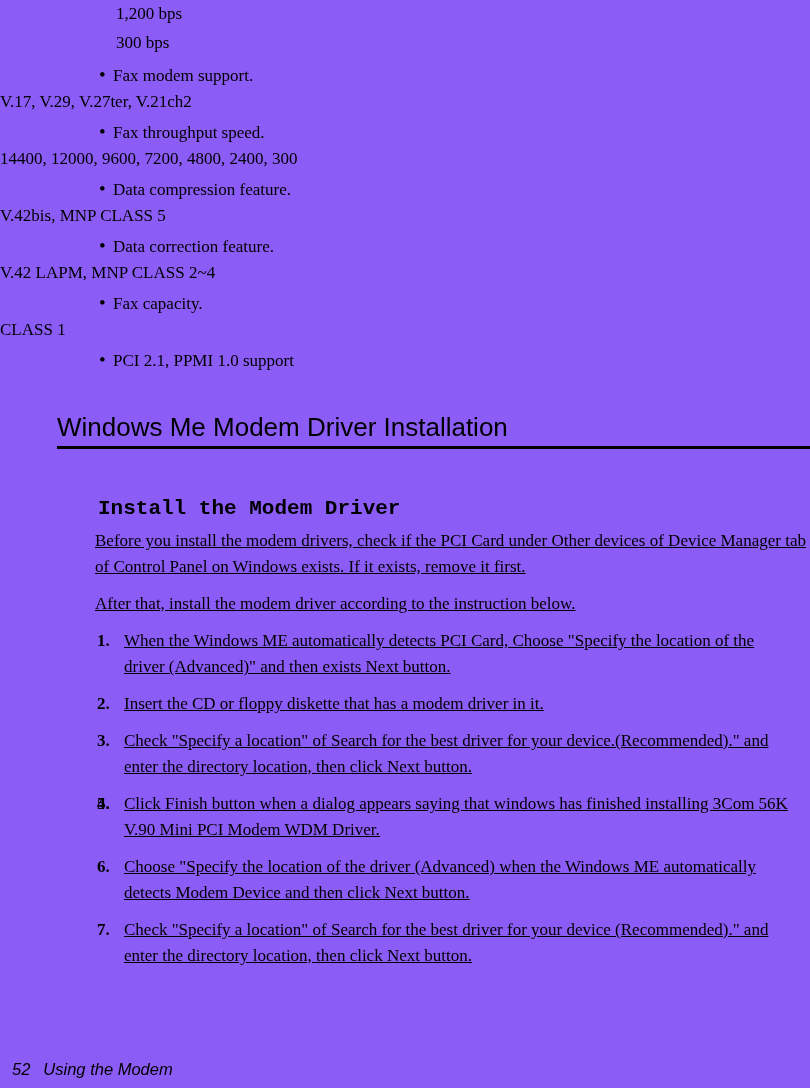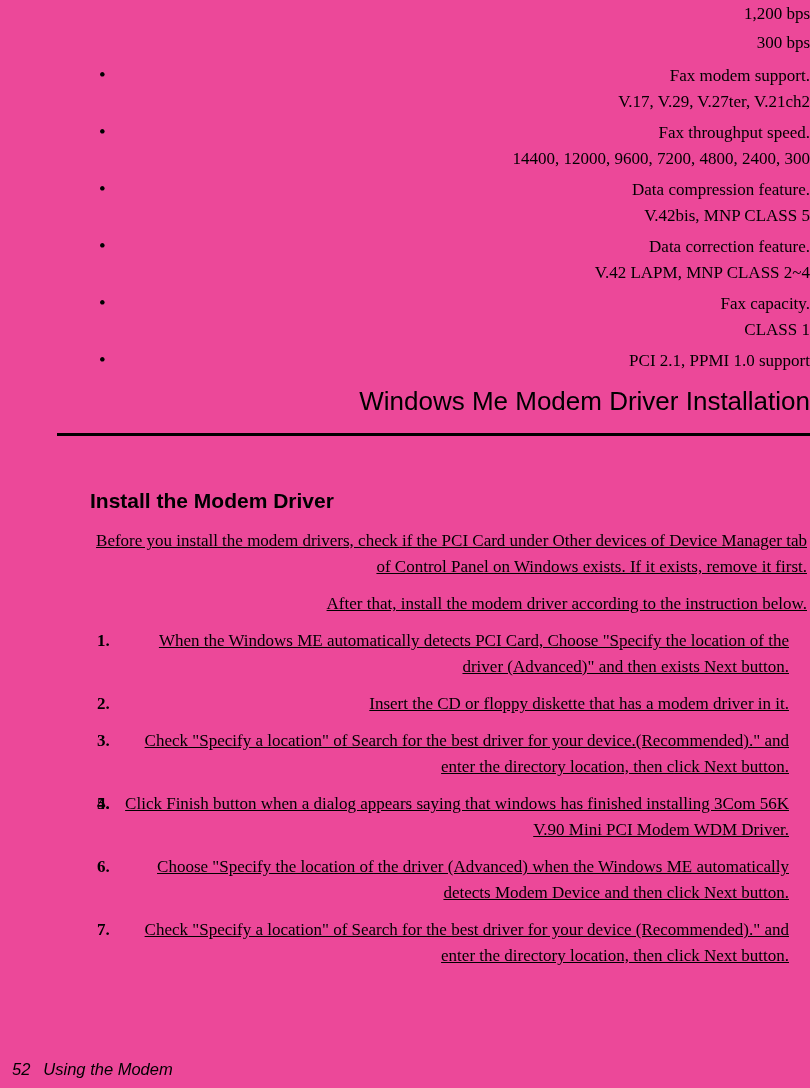--- a/index.html
+++ b/index.html
@@ -1,55 +1,54 @@
 <!DOCTYPE html>
 <html><head>
 <meta charset="utf-8">
 <style>
   html, body { margin: 0; padding: 0; background: #ffffff; }
   .page {
     position: relative;
     width: 810px;
     height: 1088px;
-    background: #ec4899;
+    background: #8b5cf6;
     color: #000000;
     font-family: "Liberation Serif", serif;
     font-size: 17px;
     overflow: hidden;
-    text-align: right;
   }
 
   
   .specs { position: absolute; top: 0; left: 0; right: 0; }
   .orphan { padding-left: 116px; line-height: 28.5px; }
   .spec-group { margin-top: 6px; }
   .spec-label { position: relative; padding-left: 113px; line-height: 25.5px; }
   .bullet { position: absolute; left: 99px; top: -1px; font-size: 19px; }
-  .spec-value { padding-left: 116px; line-height: 25.5px; }
+  .spec-value { line-height: 25.5px; }
 
   
   .h1-wrap {
     position: absolute;
-    left: 57px; right: 0; top: 386px;
+    left: 57px; right: 0; top: 412px;
     border-bottom: 3px solid #000;
-    padding-bottom: 17px;
+    padding-bottom: 4px;
   }
   h1 {
     margin: 0;
     font-family: "Liberation Sans", sans-serif;
     font-weight: 400;
     font-size: 26px;
     line-height: 30px;
   }
 
   h2 {
     position: absolute;
     left: 84px; top: 483px;
-    margin: 6px;
-    font-family: Liberation Sans, sans-serif;
+    margin: 14px;
+    font-family: Liberation Mono, monospace;
     font-weight: 700;
     font-size: 21px;
     line-height: 24px;
   }
 
   
   .body-block { position: absolute; left: 95px; top: 528px; width: 712px; text-decoration: underline; }
   .body-block p { margin: 0 0 11px 0; line-height: 26px; }
   ol.steps { list-style: none; margin: 9px 0 0 0; padding: 0; max-width: 694px; }
   ol.steps li {

